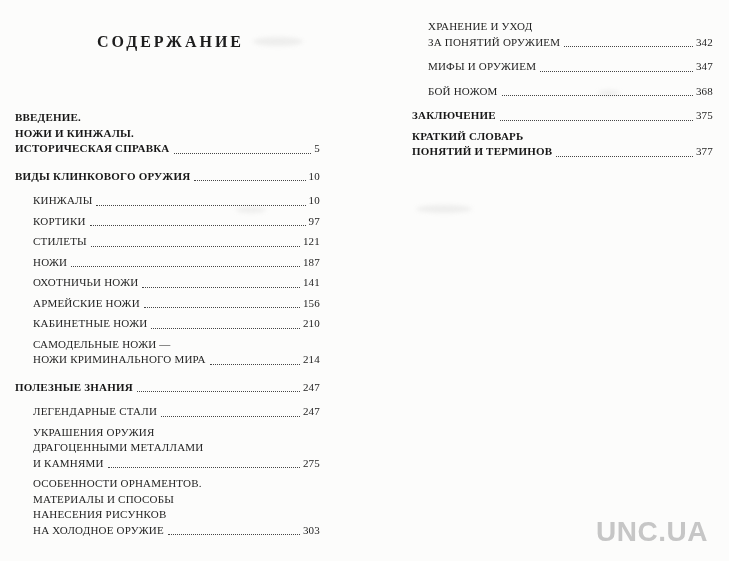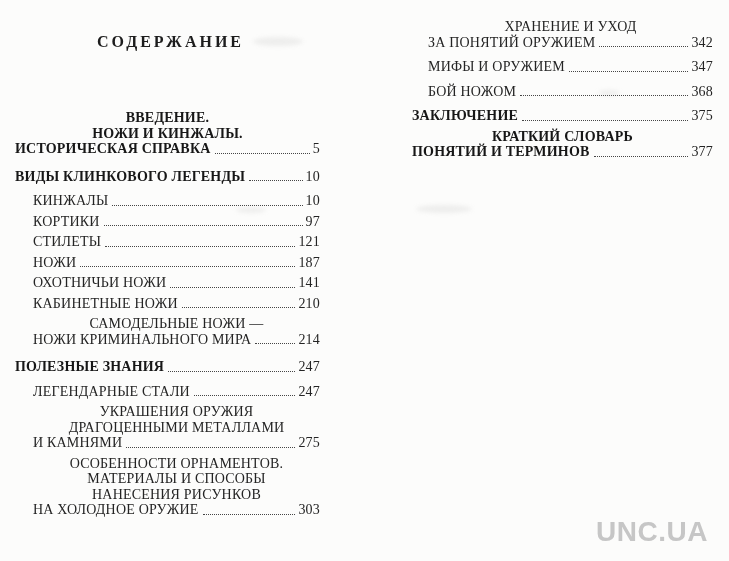--- a/index.html
+++ b/index.html
@@ -23,24 +23,23 @@
     font-weight: bold;
     letter-spacing: 3px;
     color: #1d1d1d;
     white-space: nowrap;
   }
 
   .col-left  .entries { margin-top: 59px; }
   .col-right .entries { margin-top: 19px; }
 
   .entry {
-    font-size: 14px;
+    font-size: 11px;
     line-height: 15.5px;
     letter-spacing: 0.2px;
-    text-align: center;
   }
   .entry.top { font-weight: bold; color: #171717; }
   .col-left  .entry.sub { padding-left: 18px; }
   .col-right .entry.sub { padding-left: 16px; }
 
   .col-left  .entry { margin-bottom: 5px; }
   .col-left  .entry.top { margin-top: 12px; margin-bottom: 9px; }
   .col-left  .entry.top:first-child { margin-top: 0; }
   .col-right .entry { margin-bottom: 9px; }
   .col-right .entry.top { margin-bottom: 5px; }
@@ -93,21 +92,21 @@
           <div class="line">ВВЕДЕНИЕ.</div>
           <div class="line">НОЖИ И КИНЖАЛЫ.</div>
           <div class="line last">
             <span class="label">ИСТОРИЧЕСКАЯ СПРАВКА</span>
             <span class="leader"></span>
             <span class="num">5</span>
           </div>
         </div>
         <div class="entry top">
           <div class="line last">
-            <span class="label">ВИДЫ КЛИНКОВОГО ЛЕГЕНДЫ</span>
+            <span class="label">ВИДЫ КЛИНКОВОГО ОРУЖИЯ</span>
             <span class="leader"></span>
             <span class="num">10</span>
           </div>
         </div>
         <div class="entry sub">
           <div class="line last">
             <span class="label">КИНЖАЛЫ</span>
             <span class="leader"></span>
             <span class="num">10</span>
           </div>
@@ -131,20 +130,27 @@
             <span class="label">НОЖИ</span>
             <span class="leader"></span>
             <span class="num">187</span>
           </div>
         </div>
         <div class="entry sub">
           <div class="line last">
             <span class="label">ОХОТНИЧЬИ НОЖИ</span>
             <span class="leader"></span>
             <span class="num">141</span>
+          </div>
+        </div>
+        <div class="entry sub">
+          <div class="line last">
+            <span class="label">АРМЕЙСКИЕ НОЖИ</span>
+            <span class="leader"></span>
+            <span class="num">156</span>
           </div>
         </div>
         <div class="entry sub">
           <div class="line last">
             <span class="label">КАБИНЕТНЫЕ НОЖИ</span>
             <span class="leader"></span>
             <span class="num">210</span>
           </div>
         </div>
         <div class="entry sub">

